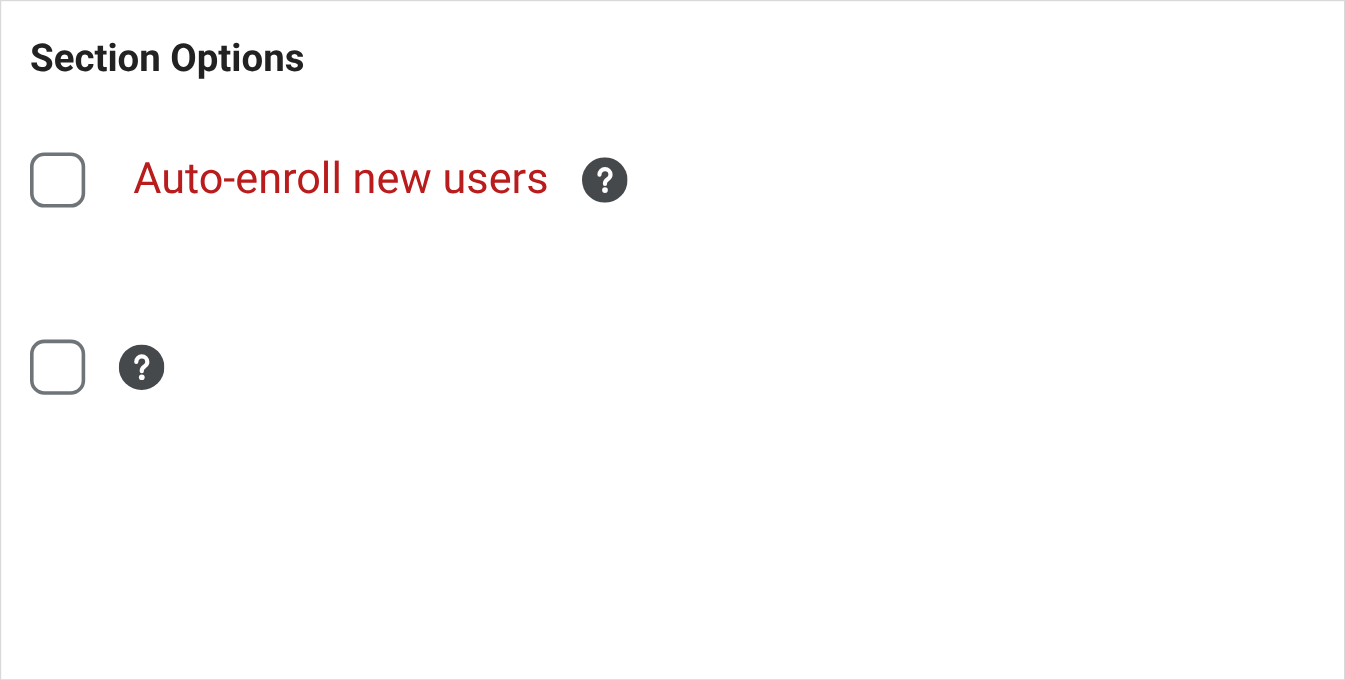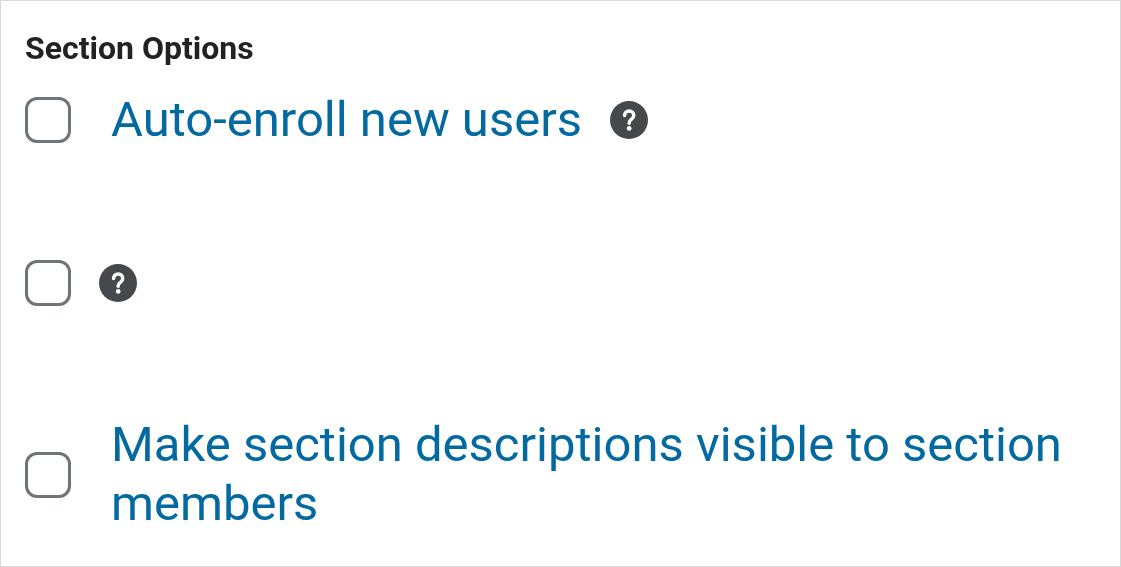--- a/index.html
+++ b/index.html
@@ -16,42 +16,42 @@
     .panel {
       border: 1px solid #d9d9d9;
       width: 1121px;
       height: 567px;
       padding: 28px 24px;
     }
     .panel-title {
       font-size: 32px;
       font-weight: 700;
       color: #222;
-      margin-bottom: 24px;
+      margin-bottom: 60px;
     }
     .option-row {
       display: flex;
       align-items: center;
       margin-bottom: 110px;
     }
     .option-row:last-child {
       margin-bottom: 0;
     }
     .checkbox {
       width: 46px;
       height: 46px;
       border: 3px solid #6f7478;
       border-radius: 12px;
       background: #fff;
       cursor: pointer;
       flex-shrink: 0;
     }
     .option-label {
-      font-size: 49px;
-      color: #0369a1;
+      font-size: 36px;
+      color: #b91c1c;
       margin-left: 40px;
       line-height: 1.2;
     }
     .help-icon {
       margin-left: 28px;
       width: 38px;
       height: 38px;
       flex-shrink: 0;
       cursor: pointer;
     }
@@ -83,17 +83,13 @@
     <div class="checkbox"></div>
     <span class="help-icon">
       <svg viewBox="0 0 24 24" fill="none">
         <circle cx="12" cy="12" r="12" fill="#46494c"></circle>
         <path d="M9.2 9.2c0-1.6 1.3-2.9 2.9-2.9s2.9 1.3 2.9 2.9c0 1.2-.7 1.8-1.5 2.4-.7.5-1.4 1-1.4 2.1v.4" stroke="#fff" stroke-width="2.2" stroke-linecap="round" fill="none"></path>
         <circle cx="12.1" cy="17.3" r="1.5" fill="#fff"></circle>
       </svg>
     </span>
   </div>
 
-  <div class="option-row">
-    <div class="checkbox"></div>
-    <span class="option-label">Make section descriptions visible to section members</span>
-  </div>
 </div>
 
 </body></html>

